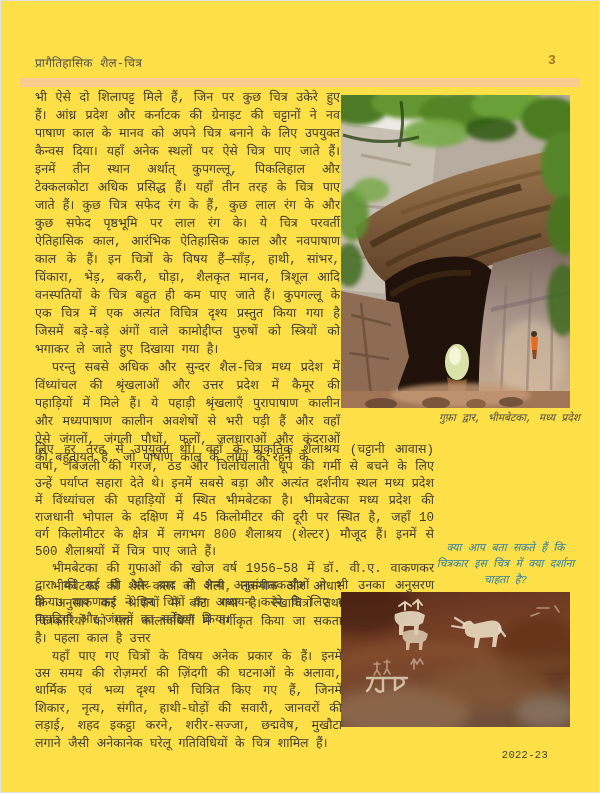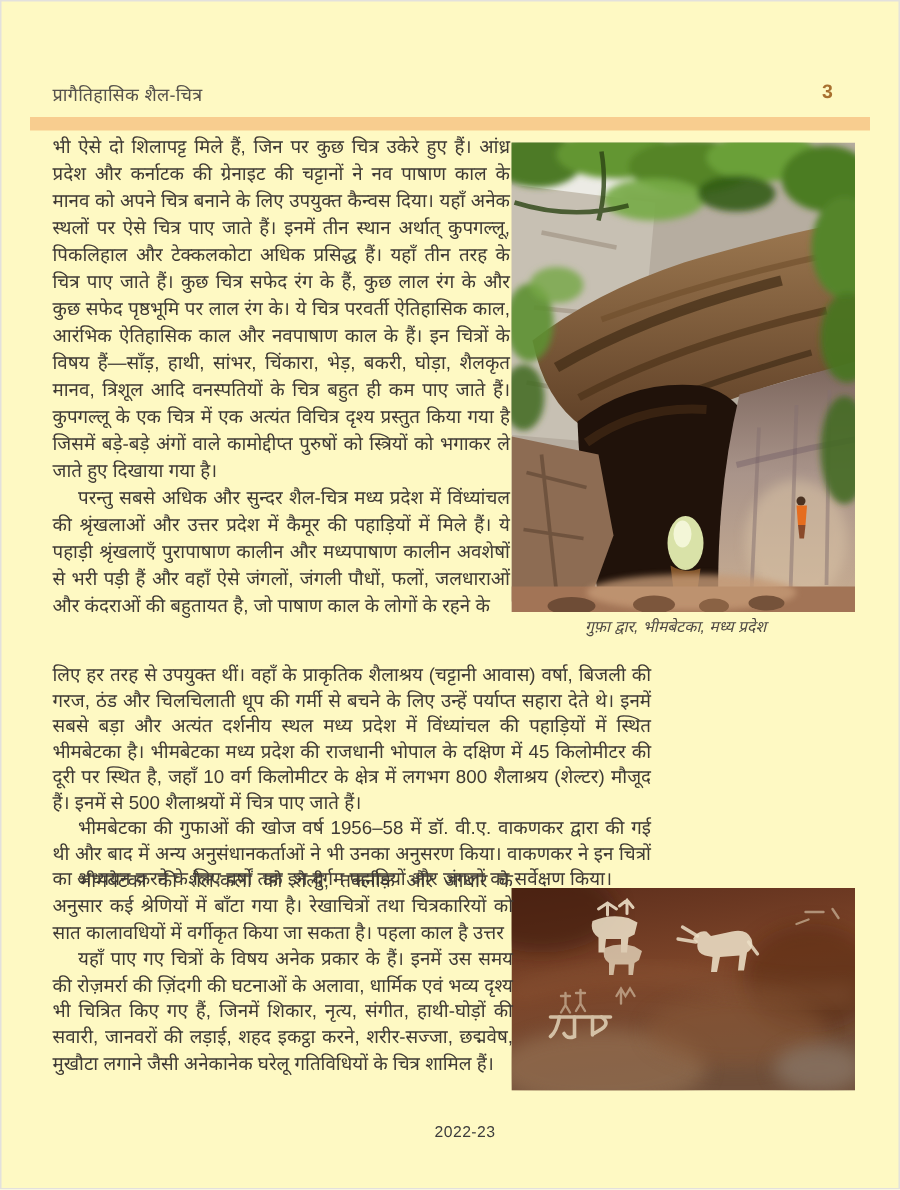--- a/index.html
+++ b/index.html
@@ -1,49 +1,49 @@
 <!DOCTYPE html>
 <html lang="hi"><head>
 <meta charset="utf-8">
 <style>
   html,body { margin:0; padding:0; background:#ffffff; }
   .page {
-    position:relative; width:600px; height:793px; background:#fef9c3;
-    font-family:Liberation Sans, sans-serif;
+    position:relative; width:600px; height:793px; background:#fde047;
+    font-family:Liberation Mono, monospace;
     box-shadow: inset 0 0 0 1px #e3e1dd;
     overflow:hidden;
   }
   .h-title {
     position:absolute; left:35px; top:54px; font-size:12px; color:#56524c; letter-spacing:0.2px;
   }
   .h-num {
     position:absolute; left:548px; top:53px; font-size:13px; color:#a8702f; font-weight:bold;
   }
   .accent-bar {
     position:absolute; left:20px; top:78px; width:560px; height:9px; background:#f8cd8f;
   }
   .flow { position:absolute; color:#3f3a35; font-size:12.5px; line-height:17.5px; text-align:justify; }
   .flow p { margin:0; }
   .flow p.indent { text-indent:17px; }
   #blockA { left:35px; top:89px; width:305px; line-height:18px; }
   #blockB { left:35px; top:442px; width:399px; line-height:17px; }
   #blockC { left:35px; top:579px; width:307px; line-height:17.4px; }
   .cave-photo { position:absolute; left:341px; top:95px; width:229px; height:313px; }
   .cave-caption {
-    position:absolute; left:390px; top:411px; width:190px; text-align:left;
+    position:absolute; left:390px; top:411px; width:190px; text-align:right;
     font-style:italic; font-size:10.5px; color:#4f4a44; line-height:14px;
   }
   .margin-question {
     position:absolute; left:428px; top:540px; width:155px; text-align:center;
     font-style:italic; font-size:10.8px; line-height:16px; color:#2e7ca8;
   }
   .rock-art { position:absolute; left:341px; top:592px; width:229px; height:135px; }
   .footer {
-    position:absolute; left:0; top:749px; width:548px; text-align:center;
-    font-size:10.5px; color:#3c3c3c; letter-spacing:0.3px;padding-left:36px;
+    position:absolute; left:0; top:749px; width:548px; text-align:right;
+    font-size:10.5px; color:#3c3c3c; letter-spacing:0.3px;
   }
   svg { display:block; }
 </style>
 </head>
 <body>
 
 <div class="page">
 
   <span class="h-title">प्रागैतिहासिक शैल-चित्र</span>
   <span class="h-num">3</span>
@@ -124,20 +124,21 @@
     </svg>
   </div>
 
   <div class="cave-caption">गुफ़ा द्वार, भीमबेटका, मध्य प्रदेश</div>
 
   <div id="blockB" class="flow">
     <p>लिए हर तरह से उपयुक्त थीं। वहाँ के प्राकृतिक शैलाश्रय (चट्टानी आवास) वर्षा, बिजली की गरज, ठंड और चिलचिलाती धूप की गर्मी से बचने के लिए उन्हें पर्याप्त सहारा देते थे। इनमें सबसे बड़ा और अत्यंत दर्शनीय स्थल मध्य प्रदेश में विंध्यांचल की पहाड़ियों में स्थित भीमबेटका है। भीमबेटका मध्य प्रदेश की राजधानी भोपाल के दक्षिण में 45 किलोमीटर की दूरी पर स्थित है, जहाँ 10 वर्ग किलोमीटर के क्षेत्र में लगभग 800 शैलाश्रय (शेल्टर) मौजूद हैं। इनमें से 500 शैलाश्रयों में चित्र पाए जाते हैं।</p>
     <p class="indent">भीमबेटका की गुफाओं की खोज वर्ष 1956–58 में डॉ. वी.ए. वाकणकर द्वारा की गई थी और बाद में अन्य अनुसंधानकर्ताओं ने भी उनका अनुसरण किया। वाकणकर ने इन चित्रों का अध्ययन करने के लिए वर्षों तक इन दुर्गम पहाड़ियों और जंगलों का सर्वेक्षण किया।</p>
   </div>
 
+  <div class="margin-question">क्या आप बता सकते हैं कि चित्रकार इस चित्र में क्या दर्शाना चाहता है?</div>
 
   <div class="rock-art">
     <svg width="229" height="135" viewBox="0 0 229 135" preserveAspectRatio="none">
       <defs>
         <linearGradient id="gArt" x1="0" y1="0" x2="0.25" y2="1">
           <stop offset="0" stop-color="#5d2e1c"></stop>
             <stop offset="0.5" stop-color="#7d4529"></stop>
             <stop offset="1" stop-color="#6f4f3a"></stop>
         </linearGradient>
         <filter id="f6" x="-60%" y="-60%" width="220%" height="220%">

